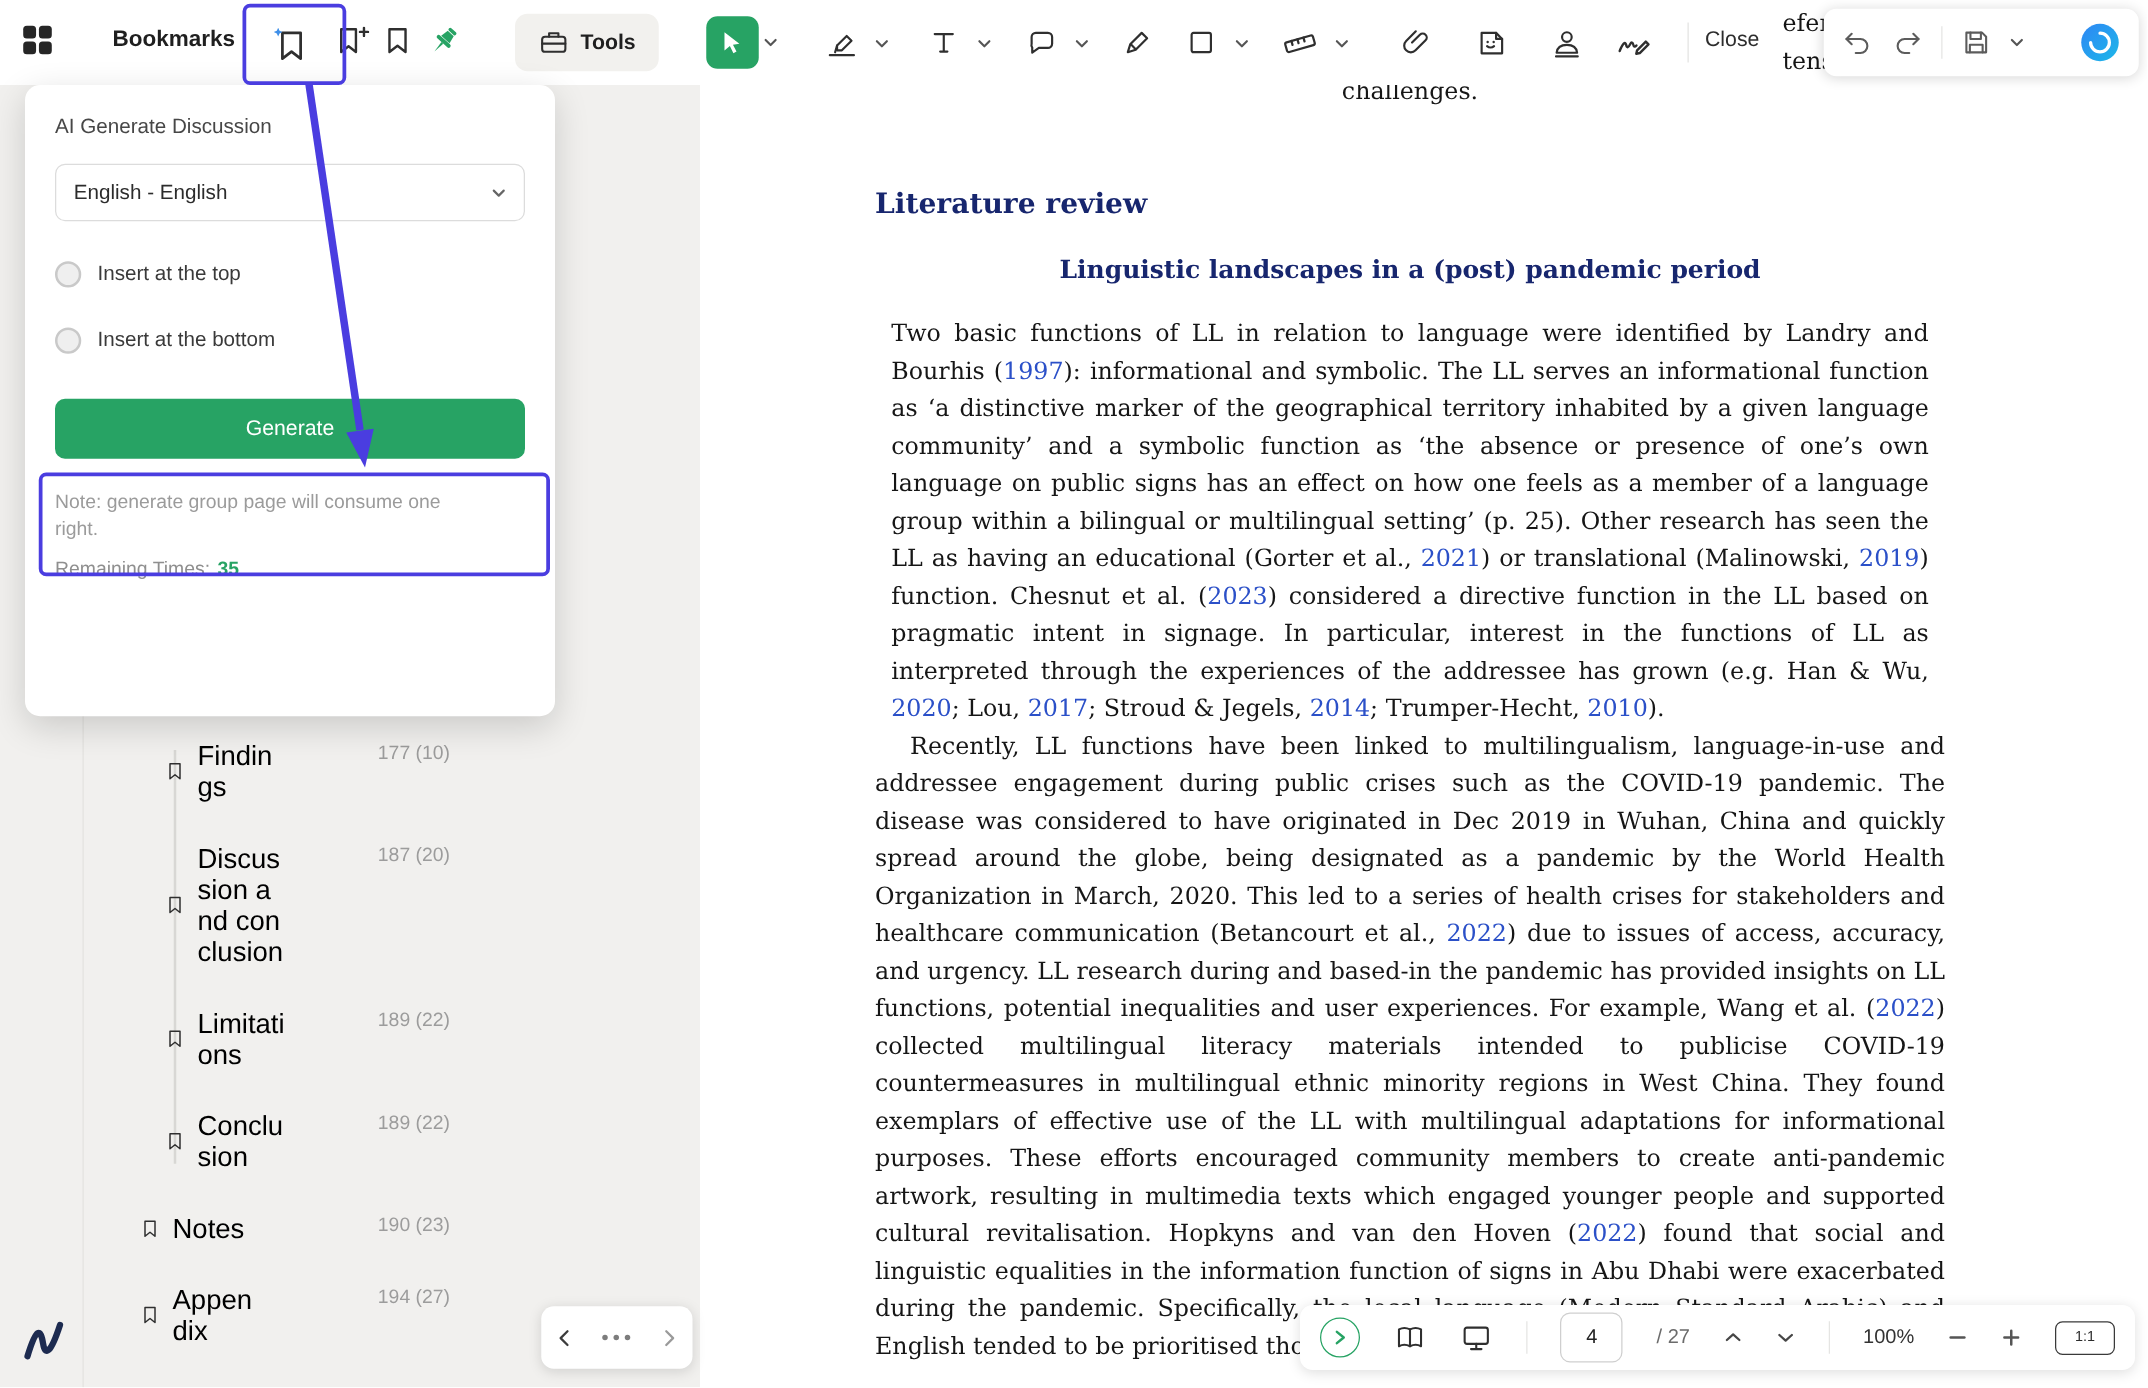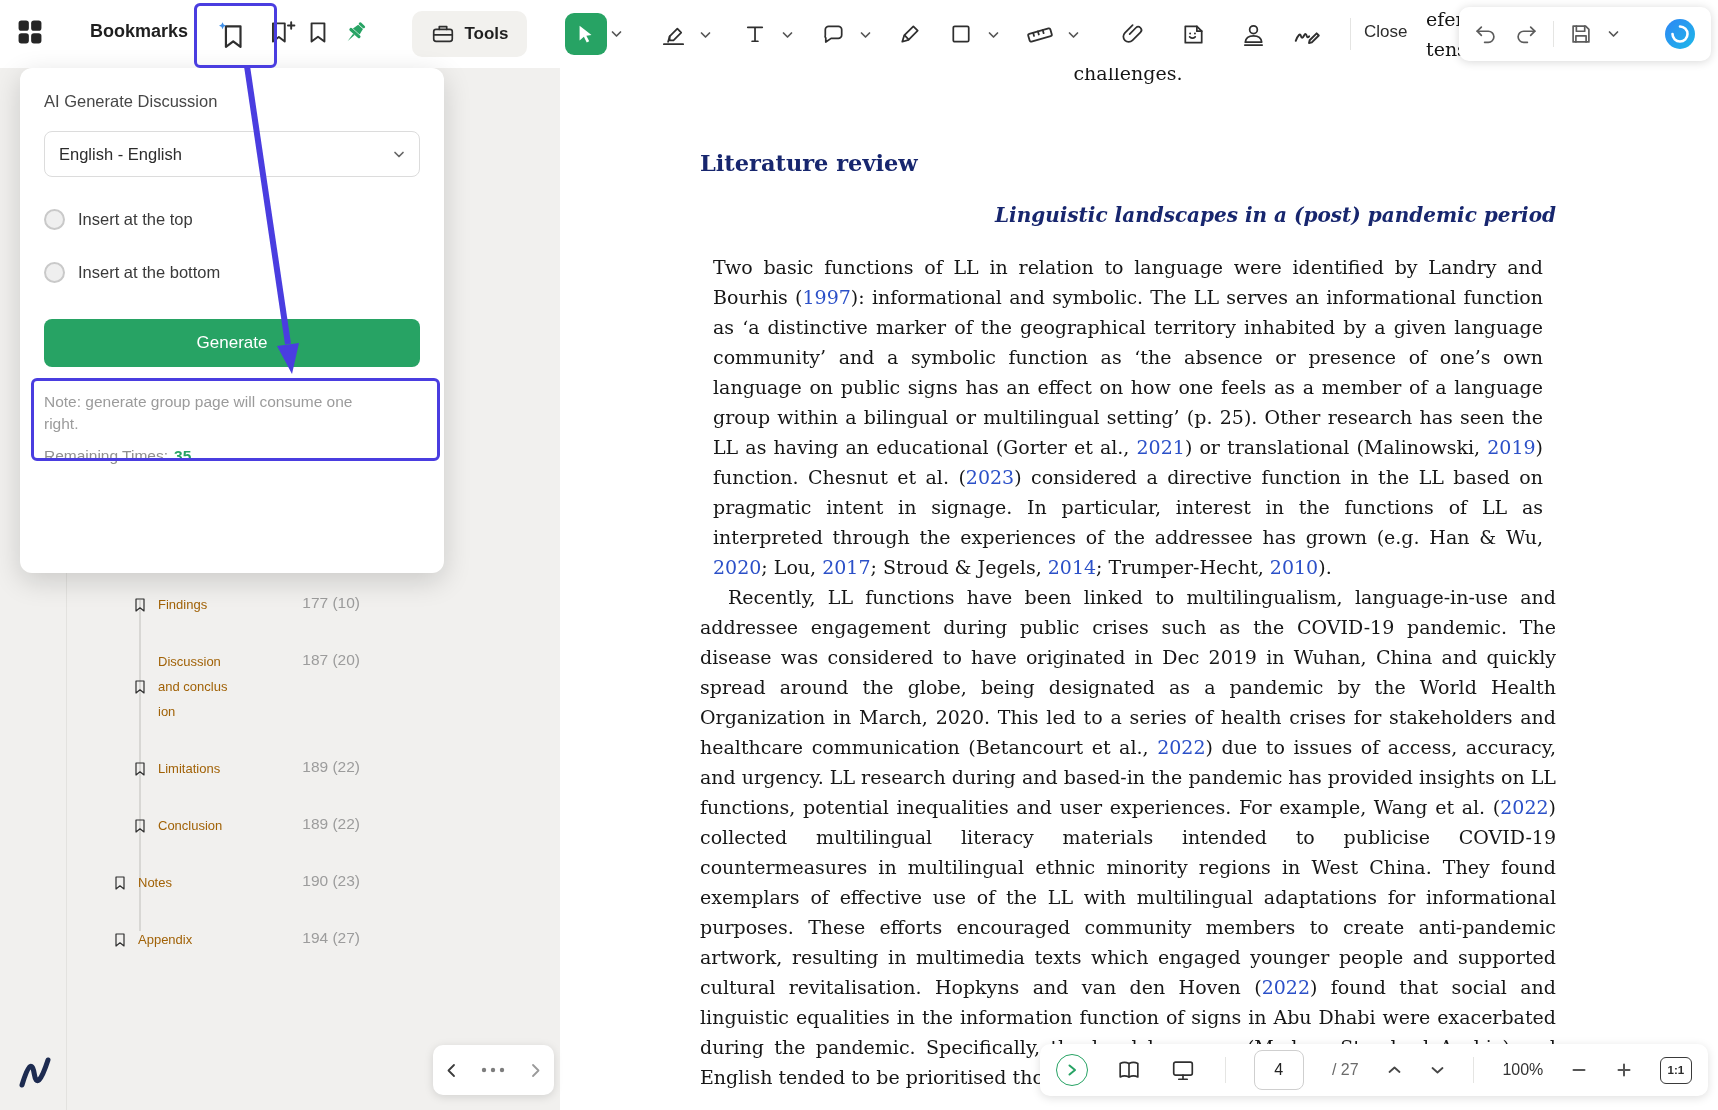--- a/index.html
+++ b/index.html
@@ -6,21 +6,21 @@
   body{font-family:"Liberation Sans",sans-serif;background:#fff;}
   .app{position:relative;width:1718px;height:1110px;overflow:hidden;background:#fff;}
 
   
   .doc-area{position:absolute;left:560px;top:0;right:0;bottom:0;background:#fff;z-index:0;}
   .clip-frag{position:absolute;font-family:"DejaVu Serif","Liberation Serif",serif;font-size:19px;color:#151515;}
   .doc-col{position:absolute;left:140px;top:58px;width:856px;font-family:"DejaVu Serif","Liberation Serif",serif;
            font-size:19px;line-height:30px;color:#161616;text-align:justify;}
   .doc-frag{margin:0;text-align:center;}
   .doc-heading{margin:60px 0 0;font-size:22.5px;font-weight:bold;color:var(--heading,#17266e);text-align:left;}
-  .doc-sub{margin:22px 0 0;font-size:20px;font-weight:bold;font-style:italic;color:var(--heading,#17266e);text-align:right;}
+  .doc-sub{margin:22px 0 0;font-size:20px;font-weight:bold;color:var(--heading,#17266e);text-align:center;}
   .doc-par{margin:22px 13px 0;}
   .doc-par.indent{margin:0;text-indent:28px;}
   .cite{color:var(--cite,#2b50c8);}
 
   
   .toolbar{position:absolute;left:0;top:0;width:1415px;height:68px;background:#fff;z-index:10;}
   .tb{position:absolute;display:flex;align-items:center;justify-content:center;gap:8px;}
   .tb-label{font-size:18px;font-weight:bold;color:#1f1f1f;}
   .tools-pill{background:#f2f1ee;border-radius:10px;}
   .select-btn{background:var(--green,#27a364);border-radius:9px;}
@@ -39,21 +39,21 @@
   .vdiv{width:1px;height:26px;background:#e5e5e3;}
 
   
   .sidebar{position:absolute;left:0;top:68px;width:560px;bottom:0;background:#f1f0ee;z-index:5;}
   .rail-divider{position:absolute;left:66px;top:0;width:1px;height:100%;background:#e3e2df;}
   .tree-line{position:absolute;left:139px;top:532px;width:1.5px;height:331px;background:#d8d7d4;}
   .bm-list{position:absolute;left:112px;top:524px;width:248px;}
   .bm-row{display:flex;align-items:center;margin-bottom:32px;}
   .bm-row.child{padding-left:20px;}
   .bm-icon{flex:0 0 auto;margin-right:10px;display:flex;}
-  .bm-label{width:70px;font-size:13px;line-height:25px;color:#a16207;word-break:break-all;}
+  .bm-label{width:70px;font-size:22px;line-height:25px;color:#000000;word-break:break-all;}
   .bm-page{margin-left:auto;align-self:flex-start;font-size:15.5px;color:#9c9c9c;padding-top:2px;}
 
   
   .popup{position:absolute;left:20px;top:68px;width:424px;height:505px;background:#fff;border-radius:12px;
          box-shadow:0 8px 28px rgba(0,0,0,.16);padding:24px;z-index:40;box-sizing:border-box;}
   .popup-title{font-size:16.5px;color:#474747;}
   .lang-select{margin-top:20px;height:46px;border:1px solid #dcdcdc;border-radius:8px;display:flex;align-items:center;
                padding:0 14px;font-size:16.5px;color:#2c2c2c;box-sizing:border-box;cursor:default;}
   .lang-select .chev{margin-left:auto;}
   .radio-row{display:flex;align-items:center;gap:13px;margin-top:32px;font-size:16.5px;color:#3a3a3a;}
@@ -77,21 +77,21 @@
             box-shadow:0 2px 10px rgba(0,0,0,.13);display:flex;align-items:center;justify-content:space-around;z-index:20;}
   .bottom-bar{position:absolute;left:1040px;top:1044px;width:668px;height:52px;background:#fff;border-radius:10px;
               box-shadow:0 2px 10px rgba(0,0,0,.13);display:flex;align-items:center;justify-content:space-between;
               padding:0 16px;z-index:20;box-sizing:border-box;}
   .expand-btn{width:30px;height:30px;border-radius:50%;border:1.6px solid var(--green,#27a364);display:flex;
               align-items:center;justify-content:center;background:#fff;}
   .page-input{width:44px;height:36px;border:1px solid #cfcfcf;border-radius:8px;text-align:center;font-size:16px;
               color:#222;background:#fff;font-family:"Liberation Sans",sans-serif;}
   .page-total{font-size:16px;color:#6b6b6b;}
   .zoom-txt{font-size:16px;color:#333;}
-  .fit-btn{width:32px;height:27px;border:1.7px solid #3a3a3a;border-radius:6px;font-size:11.5px;font-weight:bold;
+  .fit-btn{width:48px;height:27px;border:1.7px solid #3a3a3a;border-radius:6px;font-size:11.5px;font-weight:normal;
            display:flex;align-items:center;justify-content:center;color:#2c2c2c;box-sizing:border-box;}
   .logo{position:absolute;left:16px;top:1054px;z-index:20;}
 </style>
 </head>
 <body>
 
 <div class="app">
 
   <div class="doc-area">
     <div class="clip-frag" style="left:866px;top:8px">efer</div>

